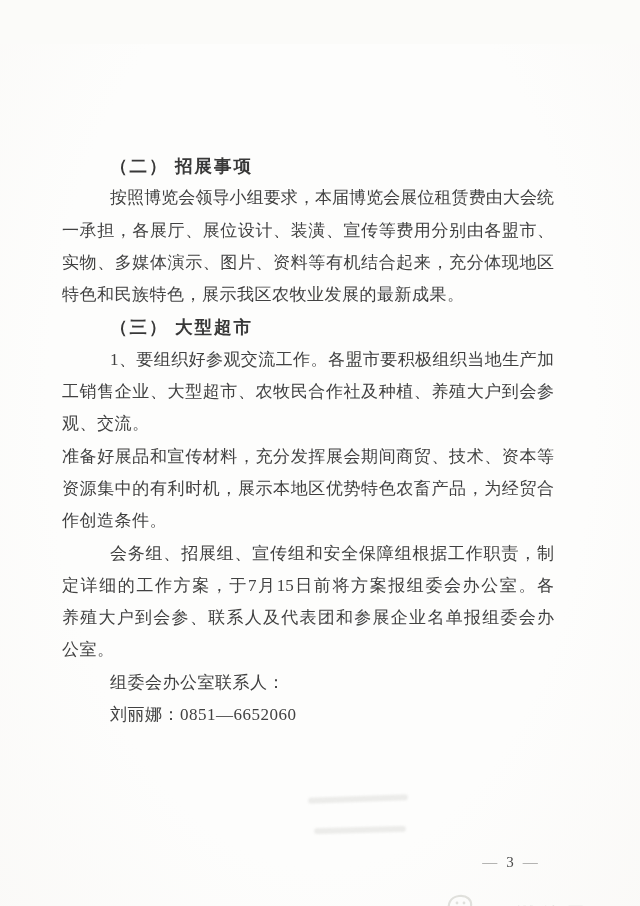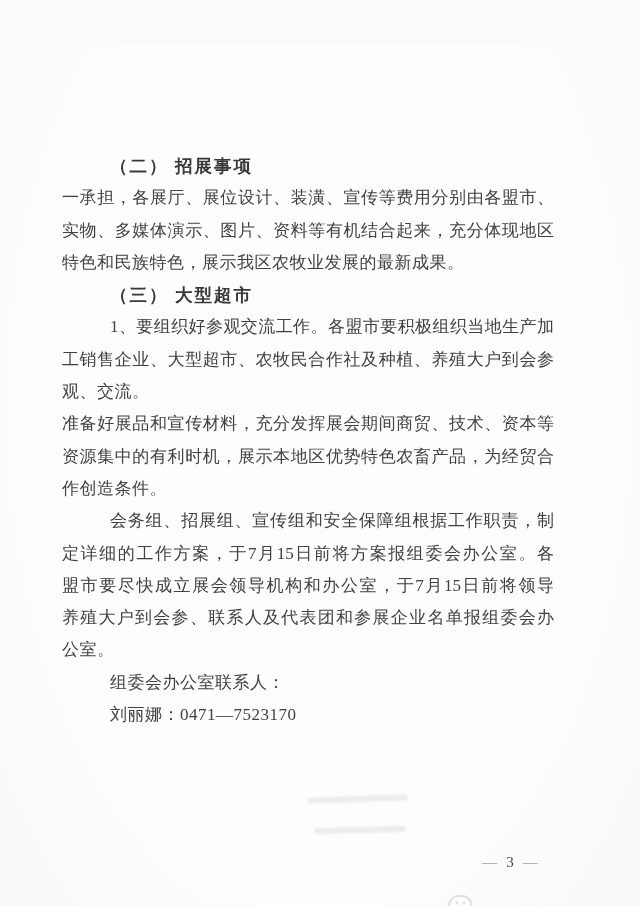--- a/index.html
+++ b/index.html
@@ -54,37 +54,37 @@
   .smudge-1{ left:308px;top:752px;width:100px;transform:rotate(-2deg); }
   .smudge-2{ left:314px;top:783px;width:92px;transform:rotate(-1.5deg); }
 </style>
 </head>
 <body>
 
 <div class="page">
 
   <div class="text-column">
     <div class="ln h i">（二） 招展事项</div>
+    <div class="ln j i">按照博览会领导小组要求，本届博览会展位租赁费由大会统</div>
     <div class="ln j">一承担，各展厅、展位设计、装潢、宣传等费用分别由各盟市、</div>
     <div class="ln j">实物、多媒体演示、图片、资料等有机结合起来，充分体现地区</div>
     <div class="ln">特色和民族特色，展示我区农牧业发展的最新成果。</div>
     <div class="ln h i">（三） 大型超市</div>
     <div class="ln j i">1、要组织好参观交流工作。各盟市要积极组织当地生产加</div>
     <div class="ln j">工销售企业、大型超市、农牧民合作社及种植、养殖大户到会参</div>
     <div class="ln">观、交流。</div>
     <div class="ln j">准备好展品和宣传材料，充分发挥展会期间商贸、技术、资本等</div>
     <div class="ln j">资源集中的有利时机，展示本地区优势特色农畜产品，为经贸合</div>
     <div class="ln">作创造条件。</div>
     <div class="ln j i">会务组、招展组、宣传组和安全保障组根据工作职责，制</div>
     <div class="ln j">定详细的工作方案，于7月15日前将方案报组委会办公室。各</div>
-    <div class="ln j">盟市要尽快成立展会领导机构和办公室，于7月15日前将领导</div>
     <div class="ln j">养殖大户到会参、联系人及代表团和参展企业名单报组委会办</div>
     <div class="ln">公室。</div>
     <div class="ln i">组委会办公室联系人：</div>
-    <div class="ln i">刘丽娜：0471—7523170</div>
+    <div class="ln i">刘丽娜：0851—6652060</div>
   </div>
 
   <div class="smudge smudge-1"></div>
   <div class="smudge smudge-2"></div>
 
   <div class="page-number">
     <span class="dash">—</span><span class="num">3</span><span class="dash">—</span>
   </div>
 
   <div class="watermark">

